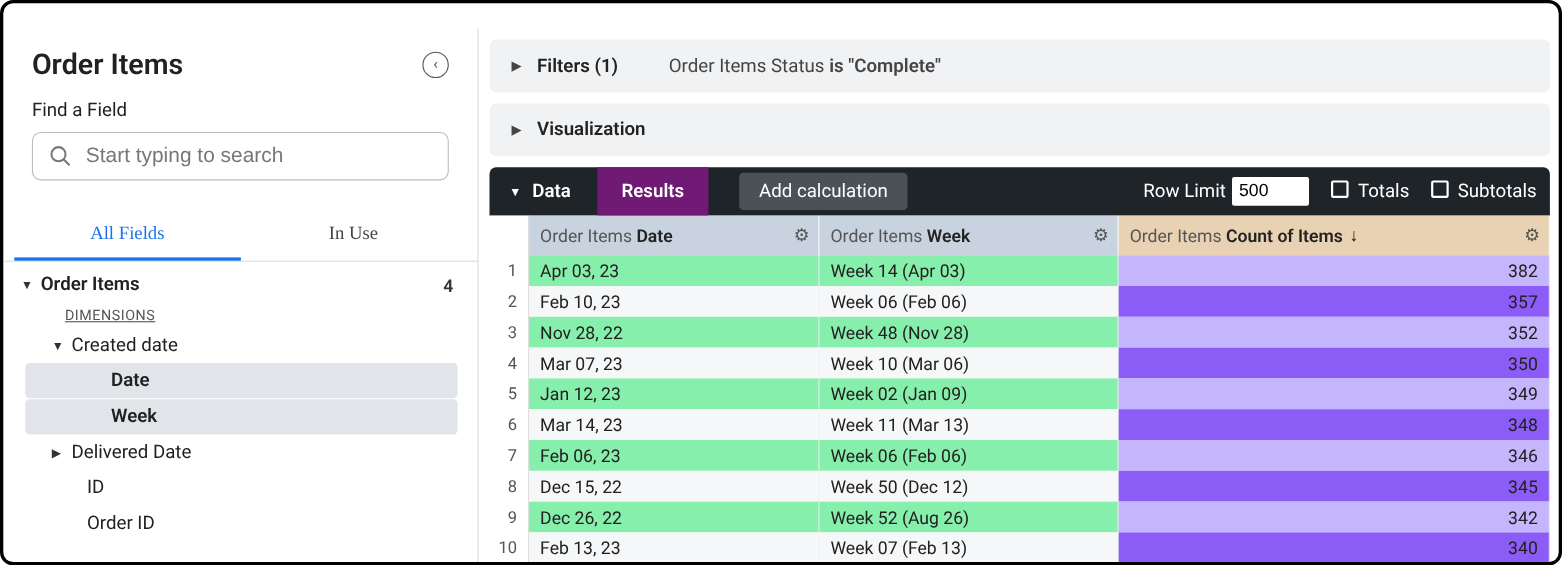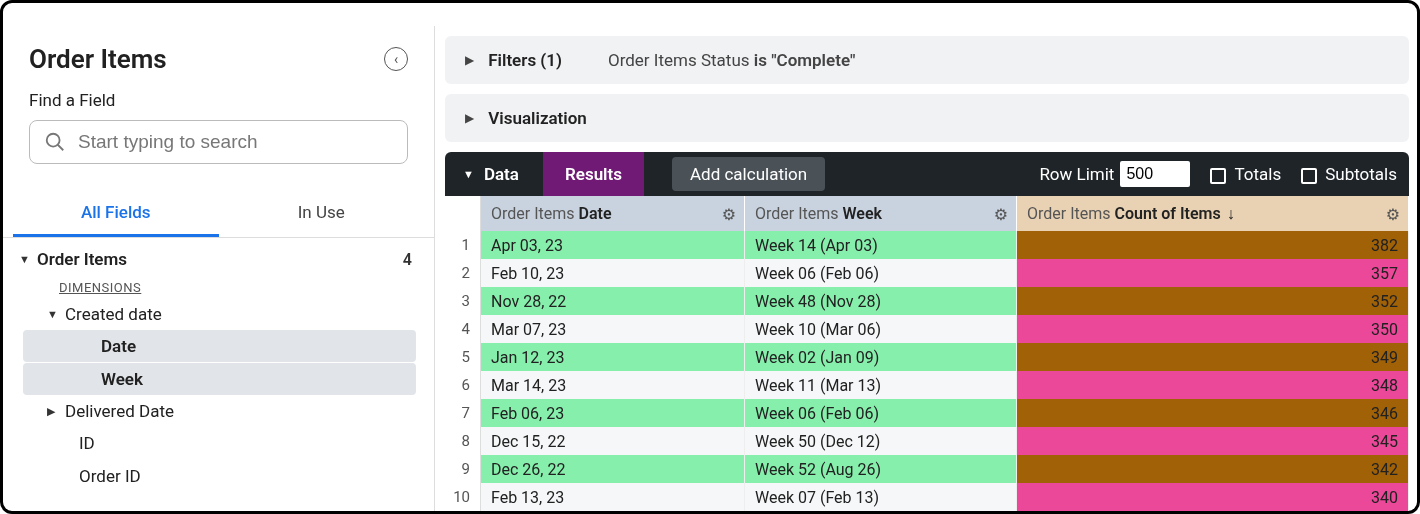--- a/index.html
+++ b/index.html
@@ -51,20 +51,21 @@
     margin-left: 12px; width: 100%;
     background: transparent;
   }
   .search-input::placeholder { color: #777; }
 
   .tabs {
     display: flex;
     border-bottom: 1px solid #ddd;
     padding: 0 10px;
     margin-top: 10px;
+    font-family: Liberation Serif, serif;
   }
   .tab {
     flex: 1; text-align: center;
     padding: 14px 0 12px 0;
     font-size: 17px; color: #444;
     cursor: pointer;
     border-bottom: 3px solid transparent;
   }
   .tab.active { color: #1a73e8; border-bottom-color: #1a73e8; font-weight: 500; }
 
@@ -135,21 +136,21 @@
     margin-left: 28px; cursor:pointer;
   }
   .spacer { flex:1; }
   .rl-label { color:#fff; margin-right: 6px; }
   .rl-input {
     width: 70px; height: 26px;
     border: none; border-radius: 2px;
     padding: 2px 6px; font-size: 16px;
   }
   .chk {
-    display:flex; align-items:flex-end;
+    display:flex; align-items:flex-start;
     margin-left: 20px; cursor:pointer;
   }
   .chk .box {
     width: 16px; height: 16px;
     border: 2px solid #fff;
     margin-right: 8px;
     border-radius: 2px;
   }
 
   
@@ -194,22 +195,22 @@
     color:#555; font-size:15px;
     border-right: 1px solid #ddd;
     background:#fff;
   }
   .td.meas {
     justify-content:flex-end;
     text-align:right;
   }
   .tr.even .td.dim { background:#86efac; }
   .tr.odd .td.dim { background:#f6f7f8; }
-  .tr.even .td.meas { background:#a16207; }
-  .tr.odd .td.meas { background:#ec4899; }
+  .tr.even .td.meas { background:#c4b5fd; }
+  .tr.odd .td.meas { background:#8b5cf6; }
 </style>
 </head>
 <body>
 
 <div class="app">
 
   <div class="sidebar">
     <div class="sb-header">
       <div class="sb-title">Order Items</div>
       <div class="collapse-ic">

